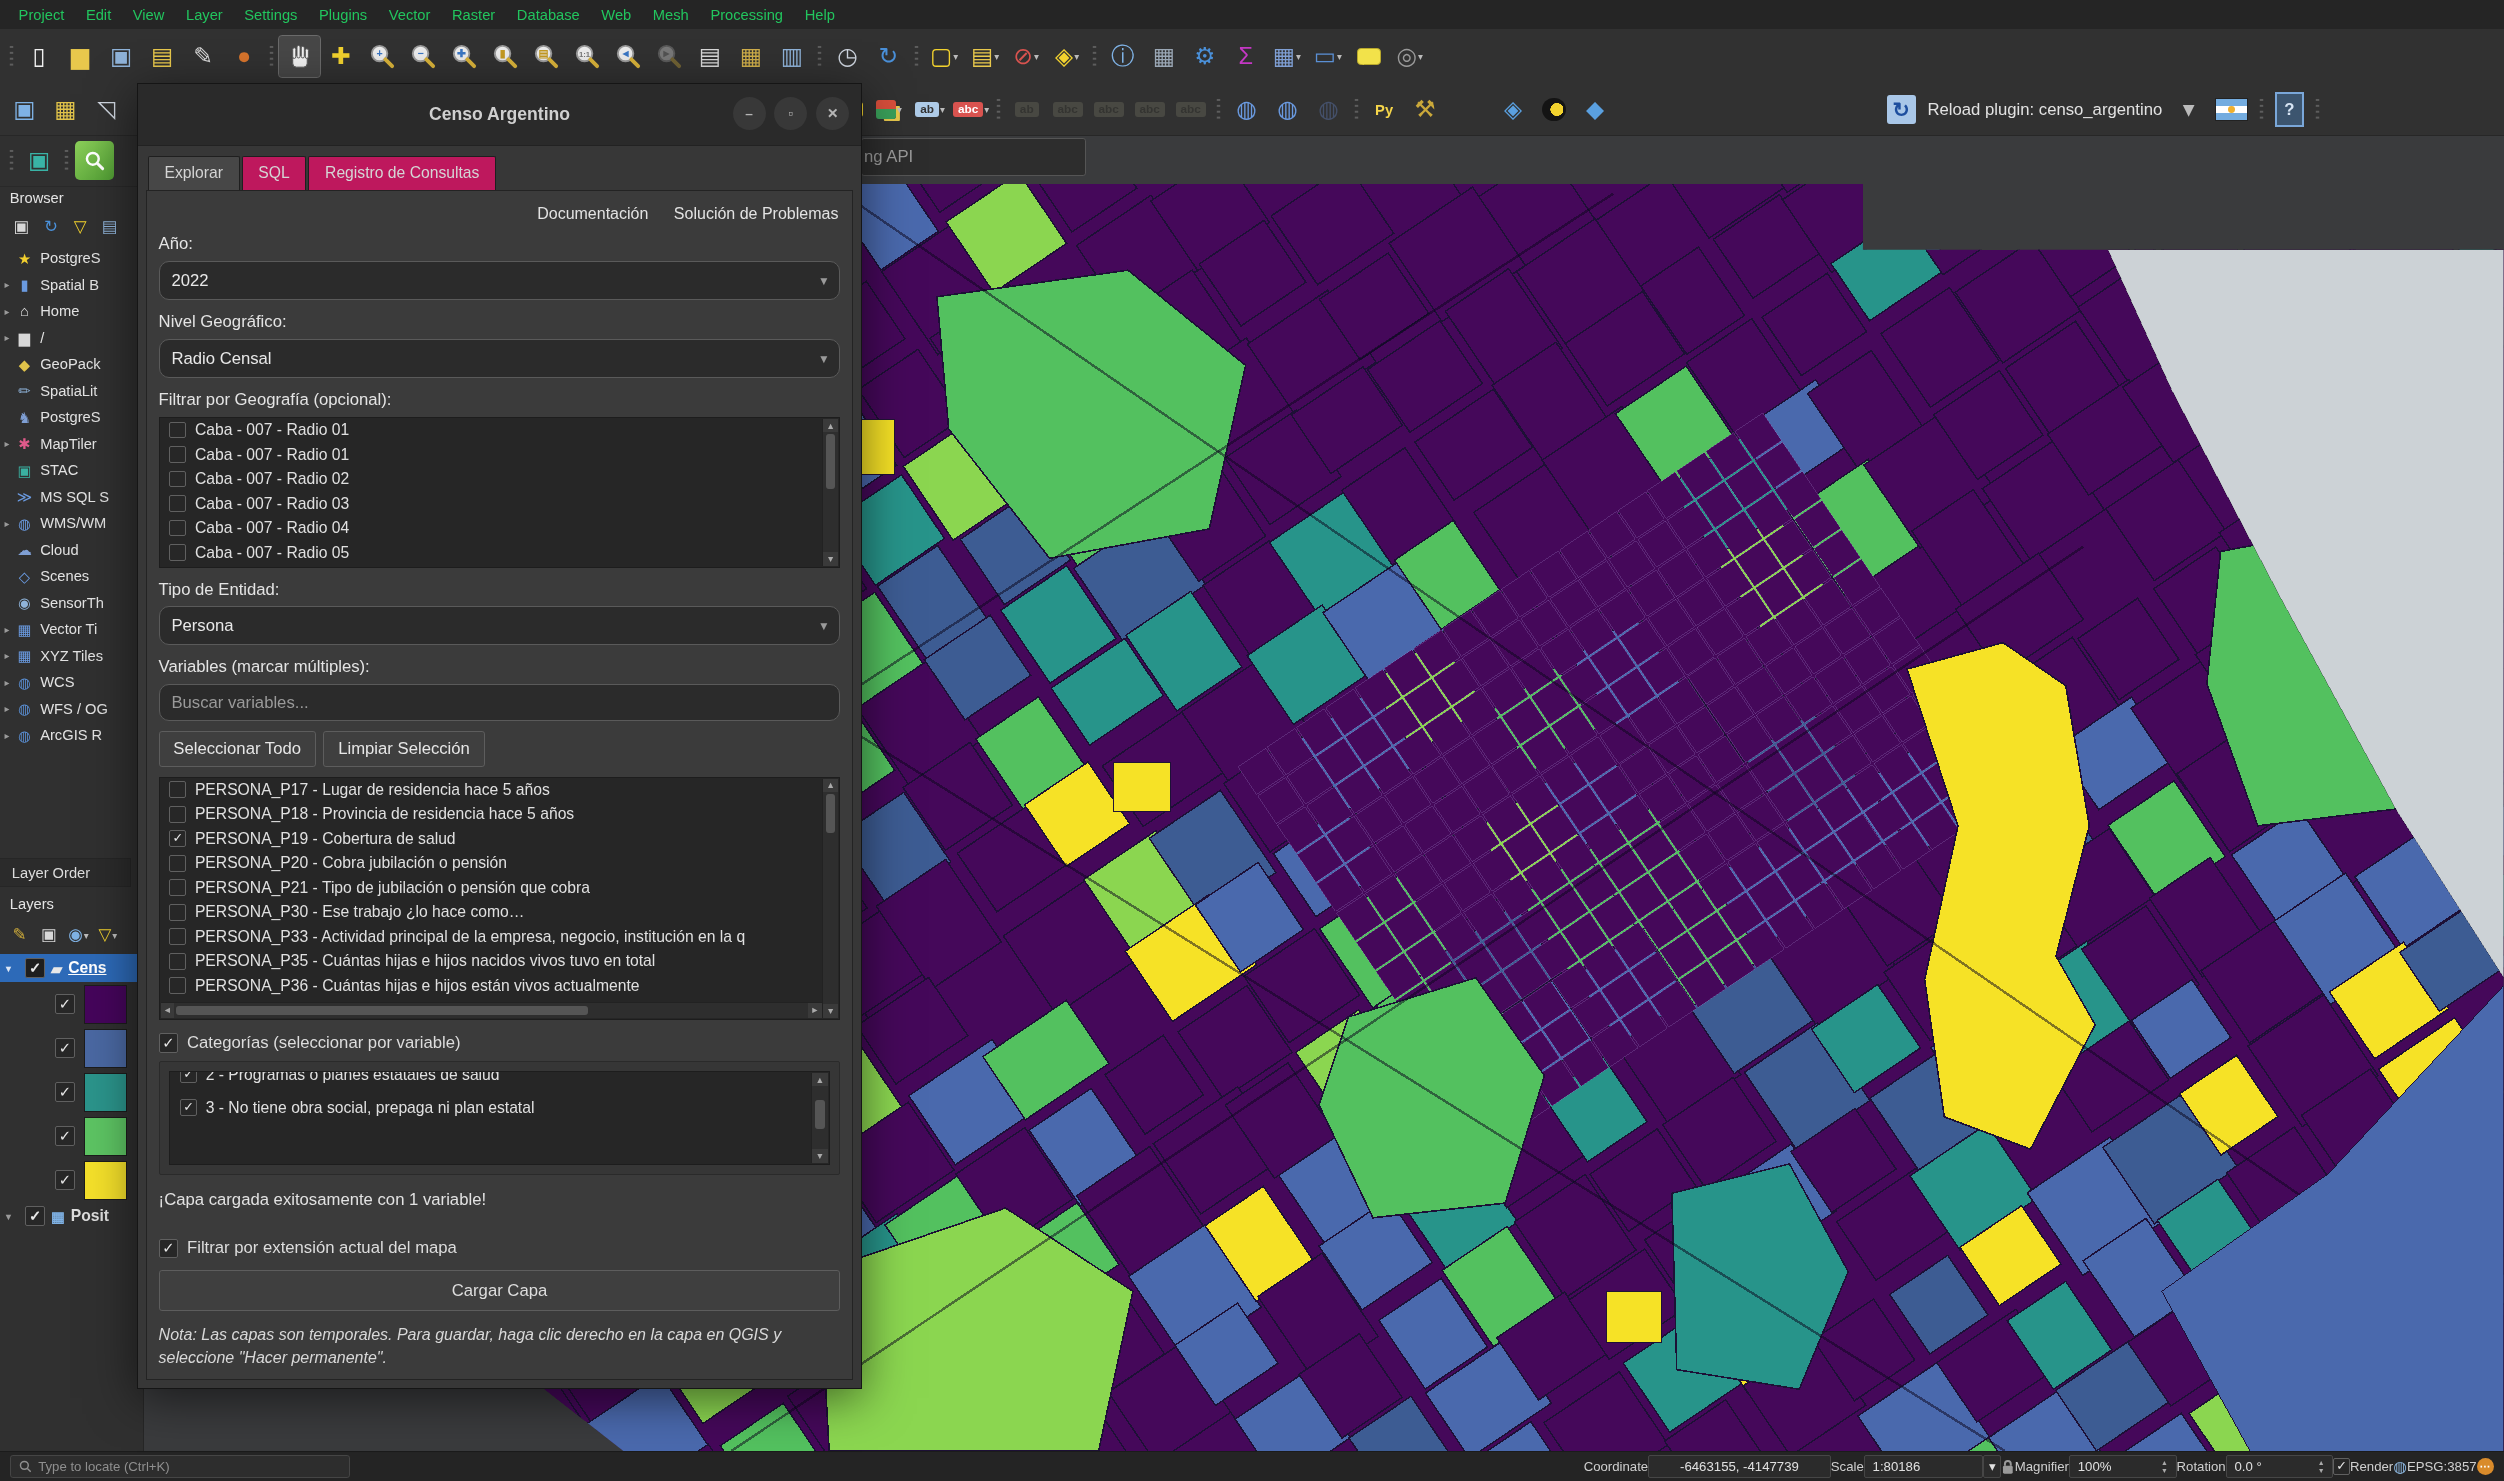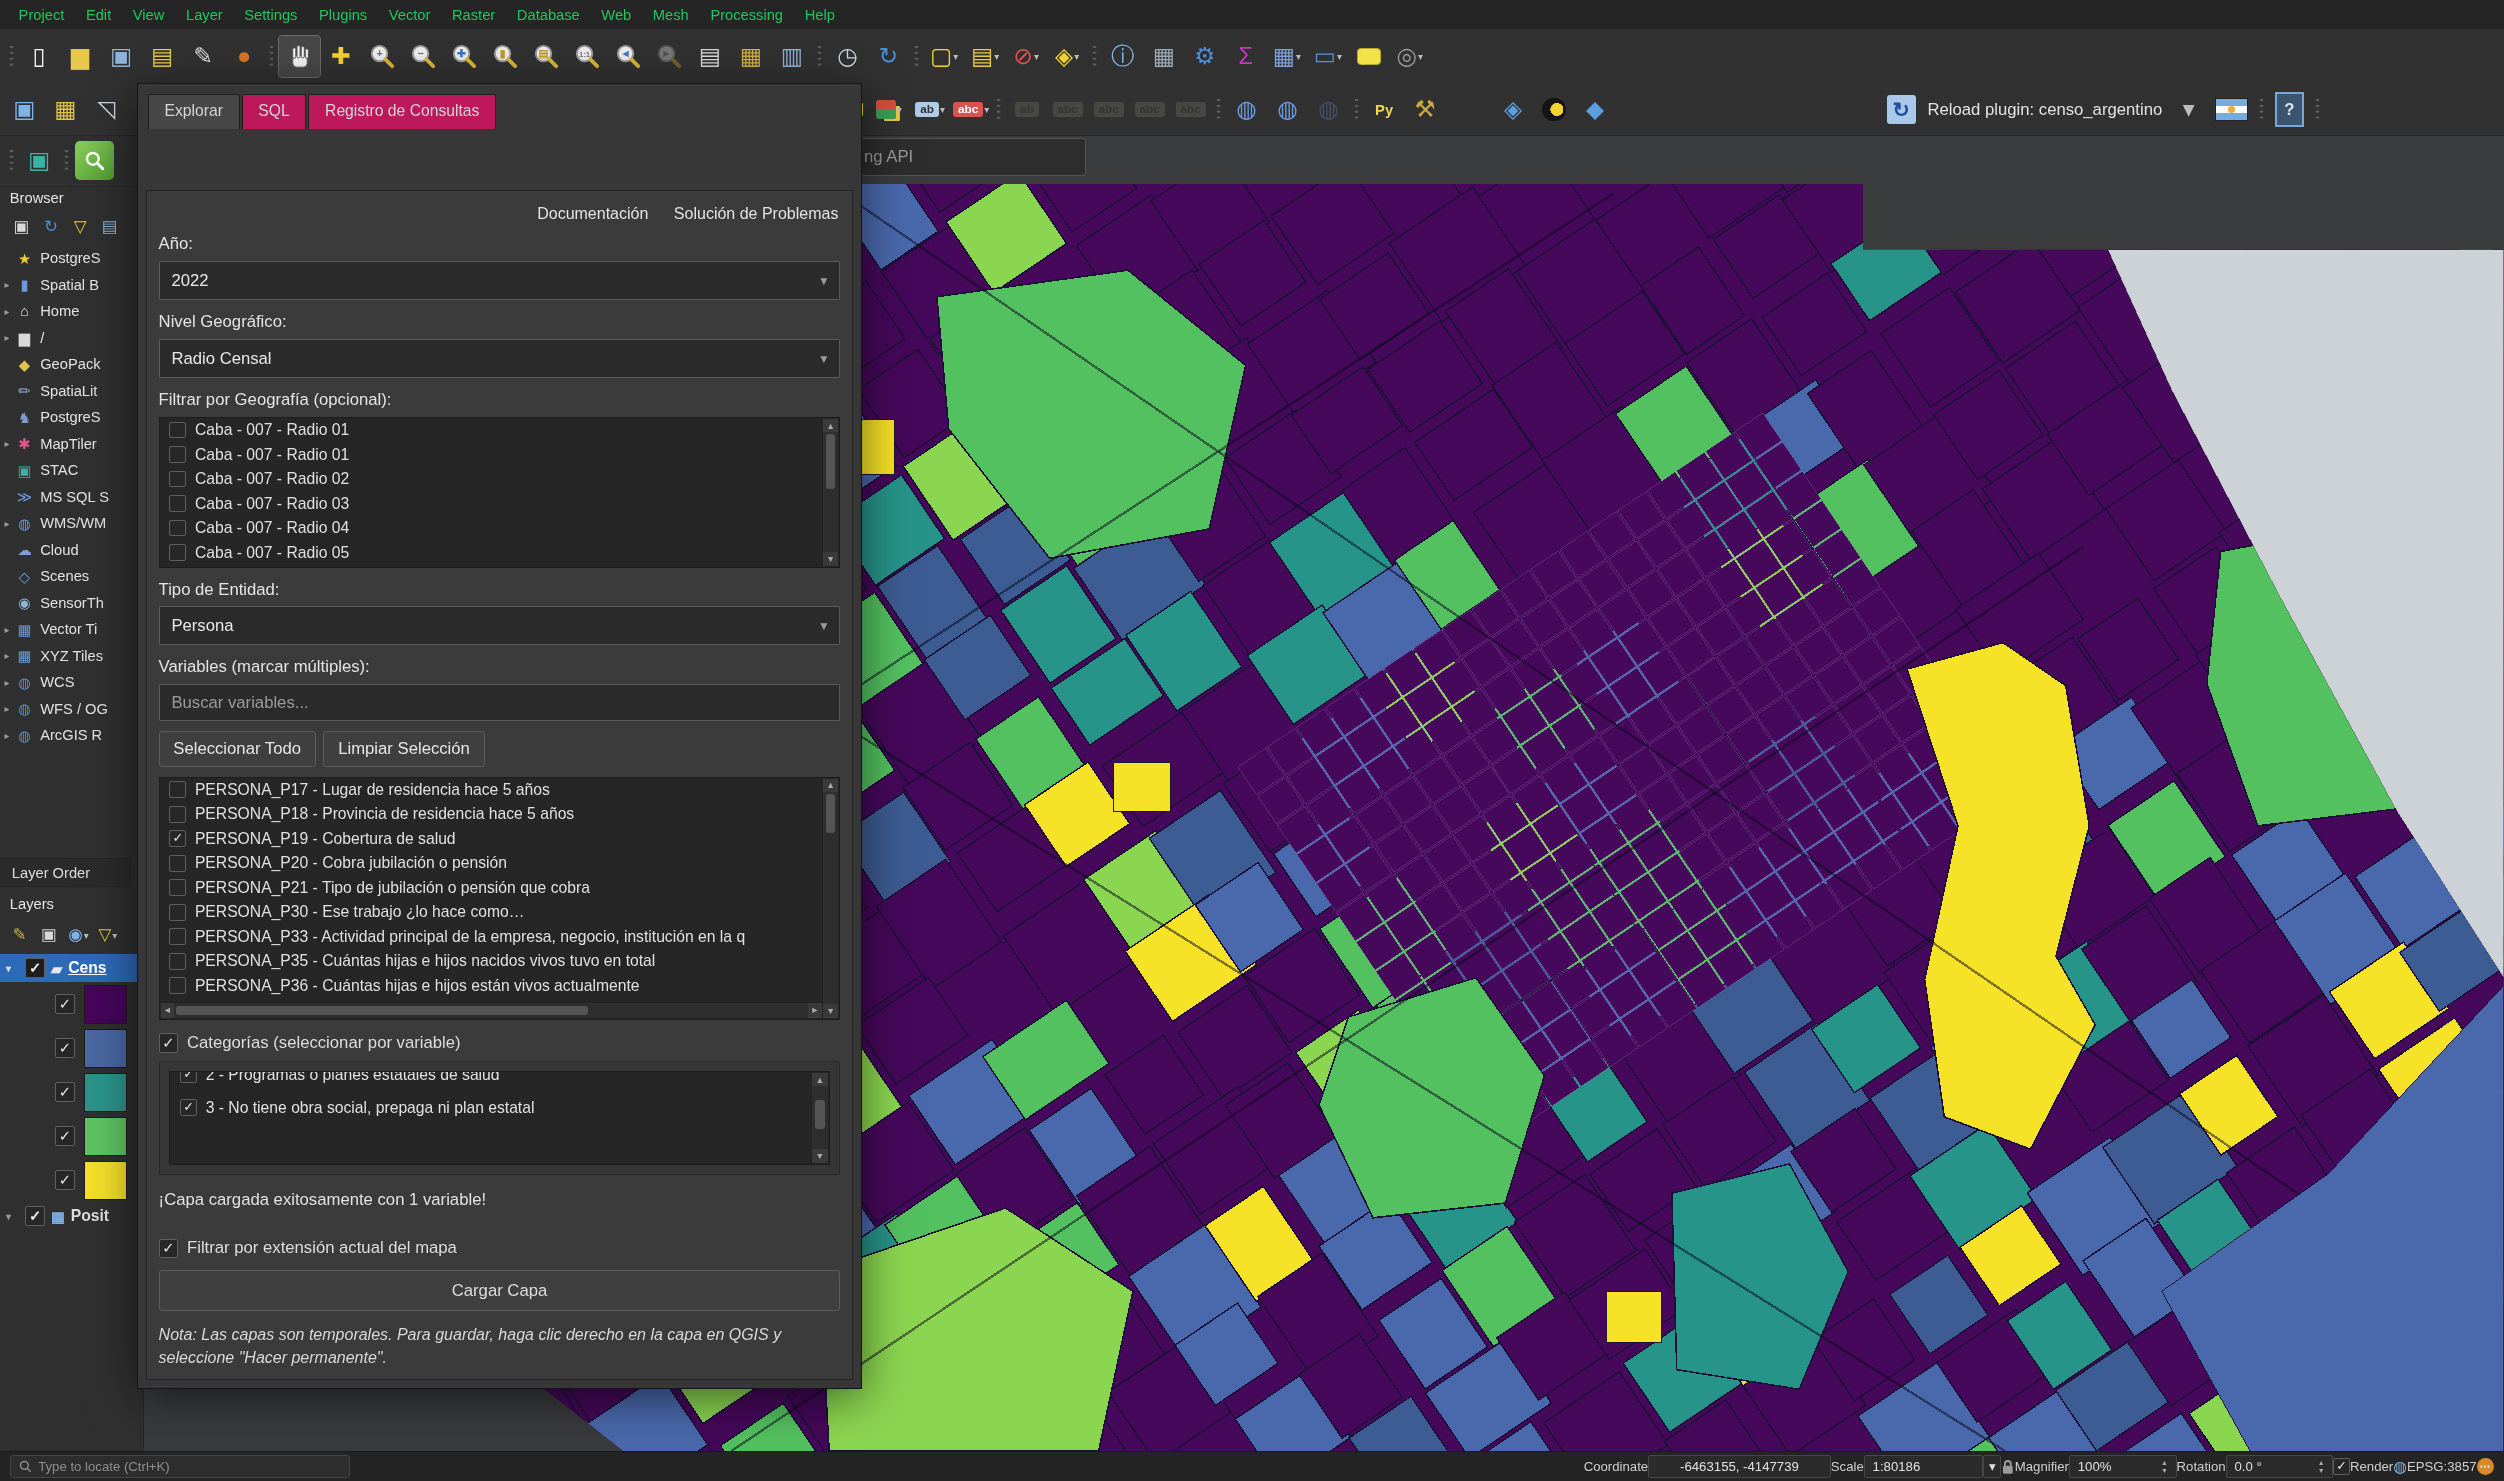--- a/index.html
+++ b/index.html
@@ -93,21 +93,21 @@
   .win-btn{width:33px;height:33px;border-radius:16.7px;background:#383838;color:#b5b5b5;display:flex;
            align-items:center;justify-content:center;font-size:13.7px}
   #dlg-tabs{display:flex;padding:9.8px 9.8px 0;gap:2px;height:35px}
   .tab{padding:6.9px 15.7px 7.8px;background:#be185d;border:1px solid #1f1f1f;border-bottom:none;
        font-size:15.7px;color:#d5d5d5;border-radius:2px 2px 0 0}
   .tab.active{background:#474747}
   #dlg-body{position:absolute;top:106px;left:7.8px;right:7.8px;bottom:7.8px;background:#3b3b3b;
             border:1px solid #232323;padding:9.8px 11.8px;font-size:16.7px;overflow:hidden}
   .links{display:flex;justify-content:flex-end;gap:25.5px;font-size:16px;color:#e2e2e2;margin:3.9px 2px 5.9px}
   .flabel{margin:11.8px 0 6.9px;font-size:16.7px;color:#e4e4e4}
-  .combo{height:37px;background:#2b2b2b;border:1px solid #5a5a5a;border-radius:1px;display:flex;
+  .combo{height:37px;background:#2b2b2b;border:1px solid #5a5a5a;border-radius:10px;display:flex;
          align-items:center;padding:0 11.8px;font-size:16.7px;color:#e8e8e8;position:relative}
   .combo .caret{position:absolute;right:9.8px;color:#9a9a9a;font-size:11.8px}
   .listbox{background:#262626;border:1px solid #1d1d1d;position:relative;overflow:hidden}
   .lb-row{display:flex;align-items:center;gap:8.8px;height:24.5px;padding-left:9.8px;font-size:15.7px;color:#e0e0e0;white-space:nowrap}
   .lb-row .cb{width:14.7px;height:14.7px}
   .vscroll{position:absolute;top:1px;bottom:1px;right:1px;width:15.7px;background:#2e2e2e;border-left:1px solid #222;
            display:flex;flex-direction:column;align-items:center;font-size:8.8px;color:#aaa}
   .vscroll .thumb{width:9.8px;background:#555;border-radius:2.9px;margin:2px 0}
   .sbtn{height:13.7px;display:flex;align-items:center;justify-content:center;width:100%;background:#3a3a3a;flex:none}
   .hscroll{position:absolute;left:1px;right:17.6px;bottom:1px;height:14.7px;background:#2e2e2e;border-top:1px solid #222;
@@ -1661,20 +1661,28 @@
       <div class="lrow">
         <span class="arrow" style="width:13.7px;font-size:9.8px;color:#9a9a9a">▾</span>
         <span class="cb big">✓</span>
         <span style="color:#7fb2e5;font-size:14.7px">▦</span>
         <span>Posit</span>
       </div>
     </div>
 </div>
 
 <div id="dialog">
+  <div id="dlg-title">
+    <span>Censo Argentino</span>
+    <span class="win-btns" id="win-btns">
+        <span class="win-btn">–</span>
+        <span class="win-btn">▫</span>
+        <span class="win-btn">✕</span>
+      </span>
+  </div>
   <div id="dlg-tabs">
       <div class="tab active">Explorar</div>
       <div class="tab">SQL</div>
       <div class="tab">Registro de Consultas</div>
     </div>
   <div id="dlg-body">
     <div class="links">
       <span>Documentación</span>
       <span>Solución de Problemas</span>
     </div>

